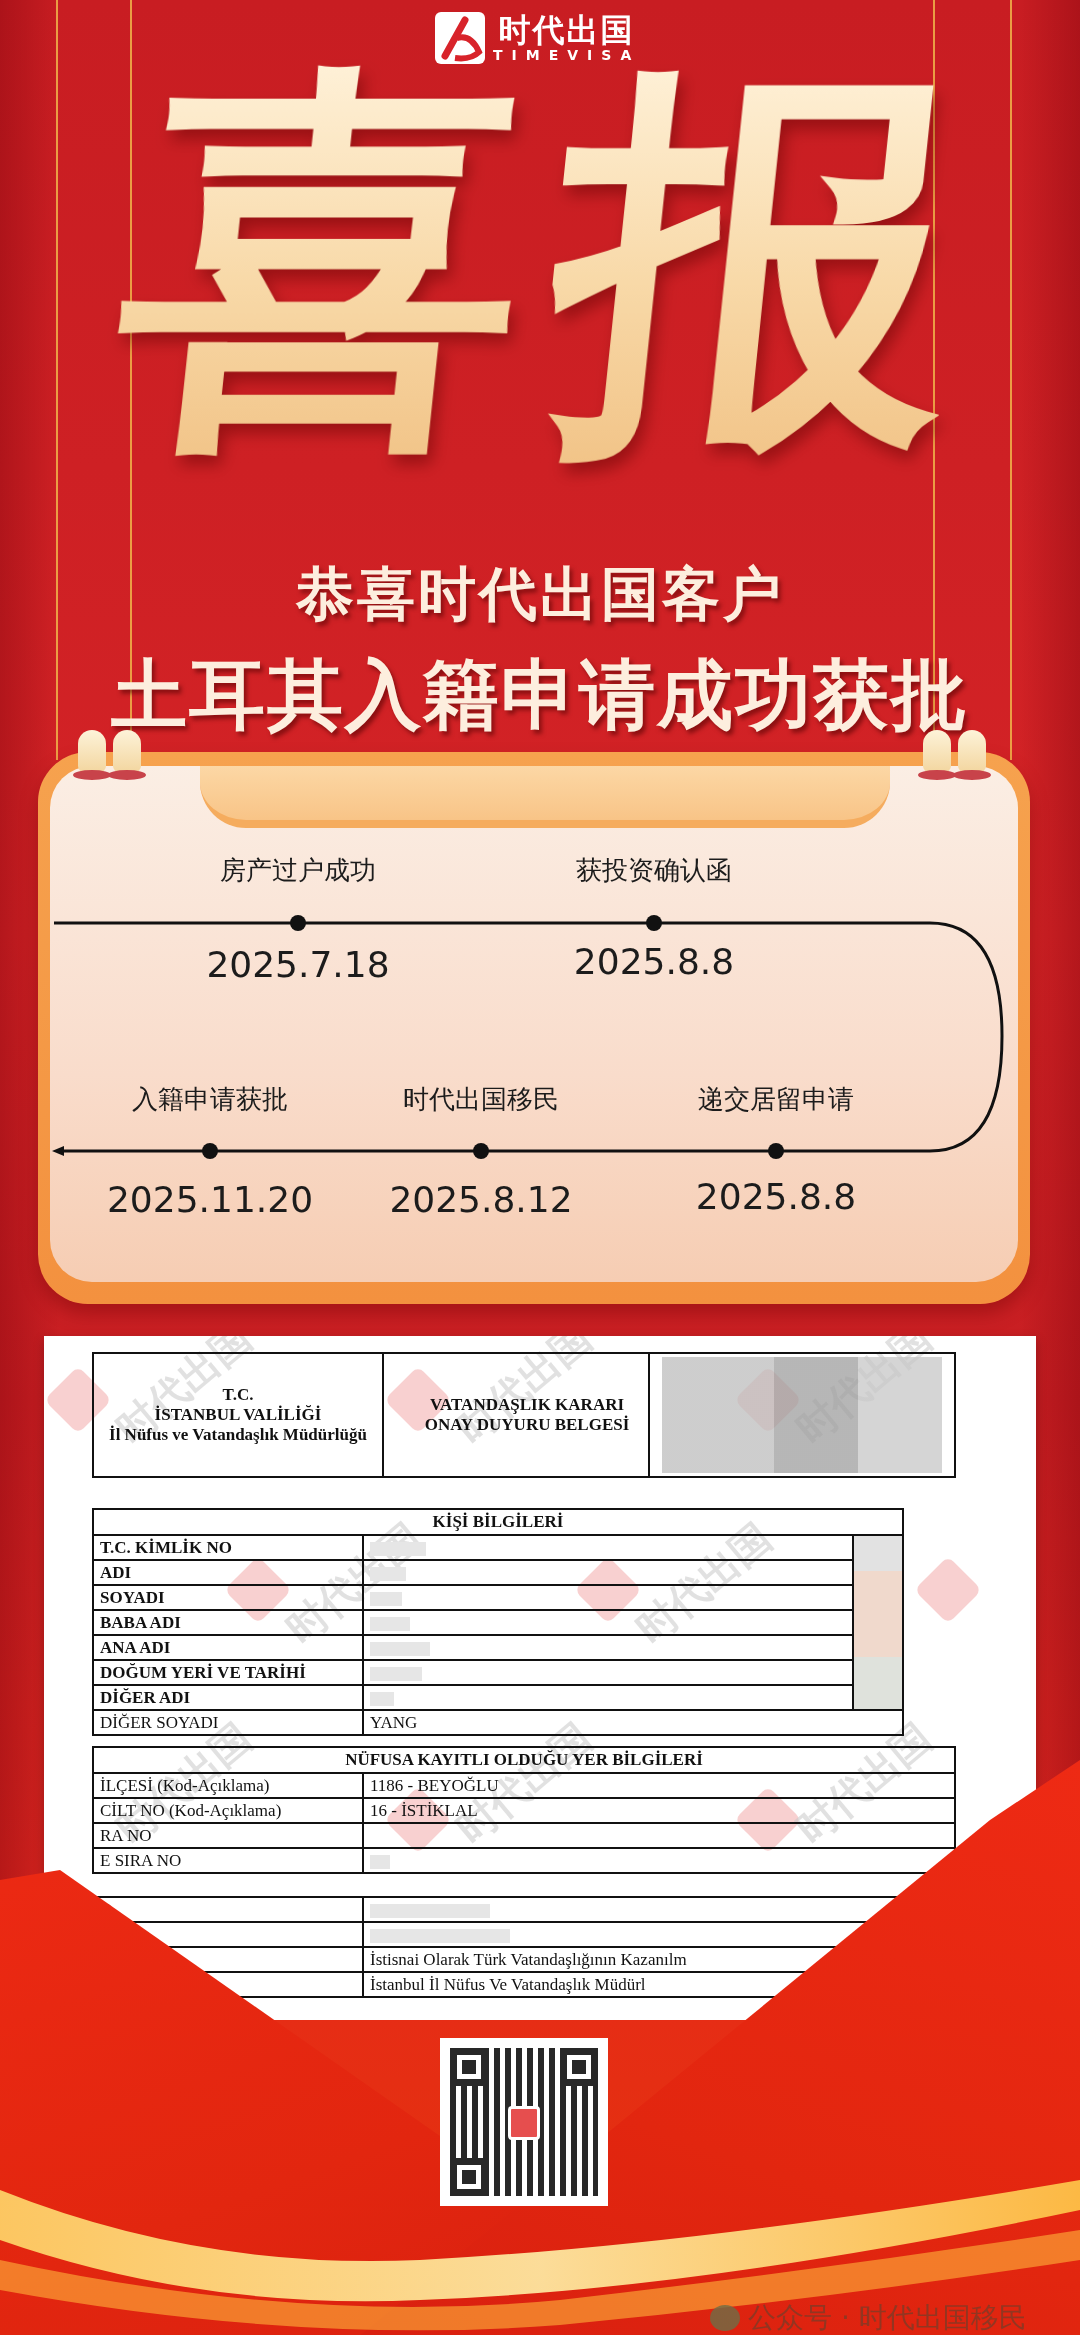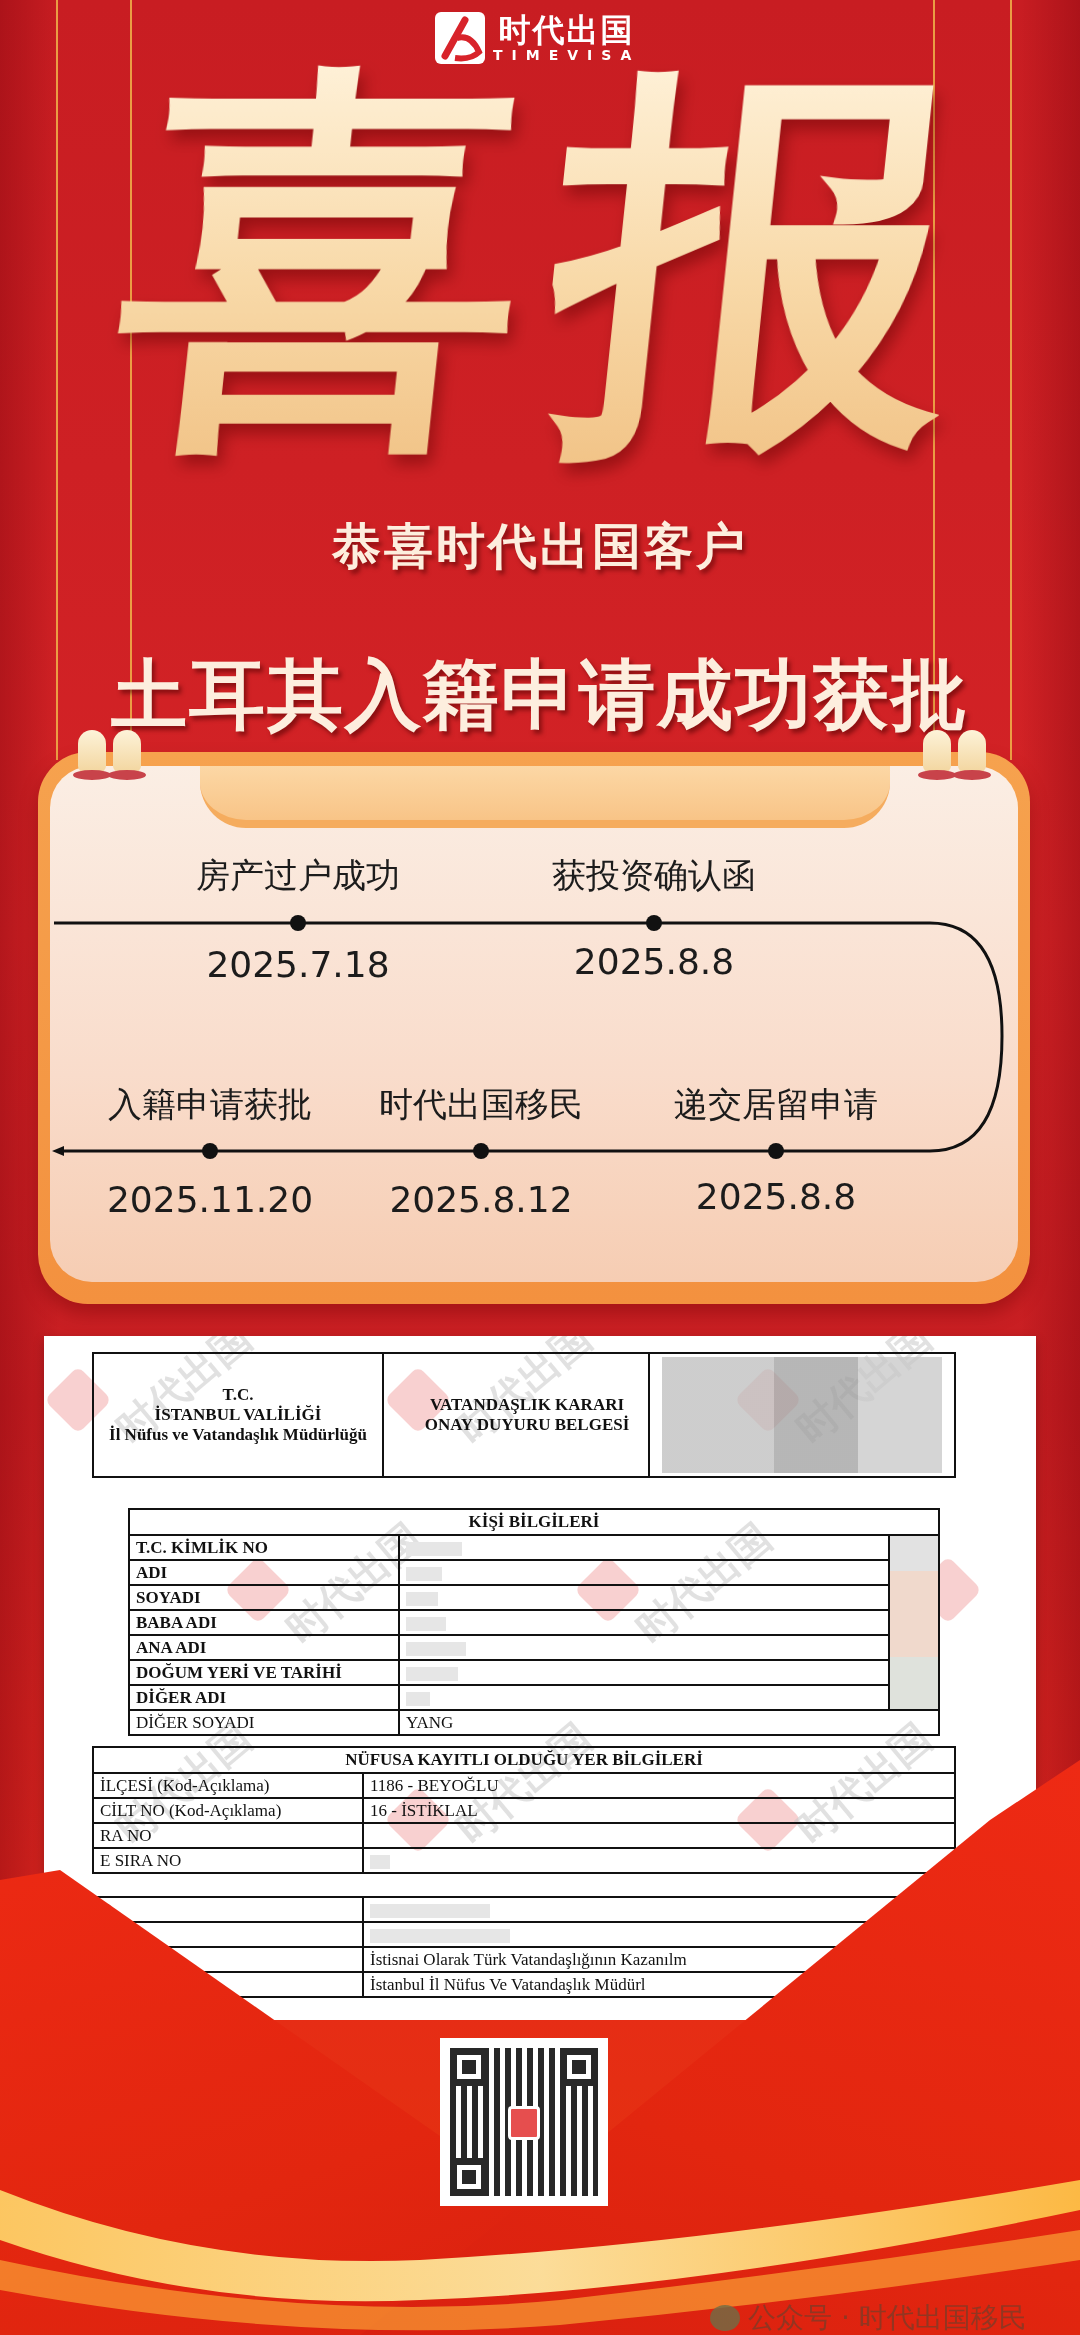--- a/index.html
+++ b/index.html
@@ -26,38 +26,38 @@
   .big-title { position: absolute; left: 60px; top: 20px; width: 960px; height: 480px;
     display: flex; justify-content: center; align-items: center; gap: 30px; }
   .big-char { font-family: "DejaVu Serif", serif; font-weight: bold; font-size: 400px; line-height: 440px;
     background: linear-gradient(180deg, #fff3dc 0%, #f8d9a8 55%, #f1c285 100%);
     -webkit-background-clip: text; background-clip: text; color: transparent;
     text-shadow: 0 0 0 transparent; transform: skewX(-6deg); filter: drop-shadow(6px 10px 8px rgba(90,0,0,0.45)); }
 
   
   .subtitle { position: absolute; left: 0; width: 1080px; text-align: center; color: #fdeede;
     font-family: "DejaVu Sans", sans-serif; font-weight: bold; text-shadow: 3px 4px 4px rgba(80,0,0,0.55); }
-  .sub1 { top: 514px; font-size: 49px; letter-spacing: 3px; }
+  .sub1 { top: 556px; font-size: 58px; letter-spacing: 3px; }
   .sub2 { top: 645px; font-size: 76px; letter-spacing: 2px; }
 
   
   .card { position: absolute; left: 38px; top: 752px; width: 992px; height: 552px;
     border-radius: 50px; background: linear-gradient(180deg, #f6a24e, #f3913f);
     box-shadow: 0 10px 18px rgba(100,0,0,0.35); }
   .card-inner { position: absolute; left: 12px; top: 14px; right: 12px; bottom: 22px; border-radius: 42px;
     background: linear-gradient(180deg, #fbeee4 0%, #f9dccb 60%, #f6cdb3 100%); overflow: hidden; }
   .card-tab { position: absolute; left: 150px; top: -2px; width: 690px; height: 64px;
     background: linear-gradient(180deg, #fcd8a6, #f8c487); border-radius: 0 0 46px 46px;
     border-bottom: 8px solid #f5ac5e; }
   .peg { position: absolute; width: 28px; height: 42px; border-radius: 14px 14px 6px 6px;
     background: linear-gradient(180deg, #fdf3d9, #f3d6a0); }
   .peg-base { position: absolute; width: 38px; height: 10px; border-radius: 50%; background: #c8434a; }
 
   .tl-svg { position: absolute; left: 0; top: 0; }
-  .tl-label { position: absolute; font-size: 34px; color: #1c1c1c; white-space: nowrap; transform: translateX(-50%); }
+  .tl-label { position: absolute; font-size: 26px; color: #1c1c1c; white-space: nowrap; transform: translateX(-50%); }
   .tl-date { position: absolute; font-size: 36px; color: #1c1c1c; white-space: nowrap; transform: translateX(-50%); }
 
   
   .doc { position: absolute; left: 44px; top: 1336px; width: 992px; height: 710px; background: #fff;
     box-shadow: 0 4px 10px rgba(0,0,0,0.25); overflow: hidden; }
   .wm { position: absolute; font-size: 40px; font-weight: bold; color: rgba(200,200,200,0.55);
     transform: rotate(-40deg); white-space: nowrap; }
   .wm-mark { position: absolute; width: 48px; height: 48px; background: rgba(235,120,120,0.35);
     transform: rotate(45deg); border-radius: 8px; }
   .doc table { position: absolute; border-collapse: collapse; font-family: "Liberation Serif", serif; color: #111; }
@@ -187,21 +187,21 @@
         <div>VATANDAŞLIK KARARI</div>
         <div>ONAY DUYURU BELGESİ</div>
       </td>
       <td>
         <div style="margin:0 auto;width:280px;height:116px;background:linear-gradient(90deg,#bdbdbd 0 40%,#9e9e9e 40% 70%,#c7c7c7 70%);opacity:.75;"></div>
       </td>
     </tr>
   </tbody>
     </table>
 
-  <table style="left:48px;top:172px;width:812px;margin-left:36px;">
+  <table style="left:48px;top:172px;width:812px;">
     <tbody>
         <tr>
           <td colspan="3" style="text-align:center;font-weight:bold;height:26px;">KİŞİ BİLGİLERİ</td>
         </tr>
     <tr>
       <td style="width:270px;font-weight:bold;">T.C. KİMLİK NO</td>
       <td style="width:490px;"><span class="blur" style="width:56px;"></span></td>
       <td rowspan="7" style="padding:0;background:linear-gradient(180deg,#e2e2e2 0 20%,#f0d9cc 20% 70%,#dfe2dc 70%);"></td>
     </tr>
     <tr>

